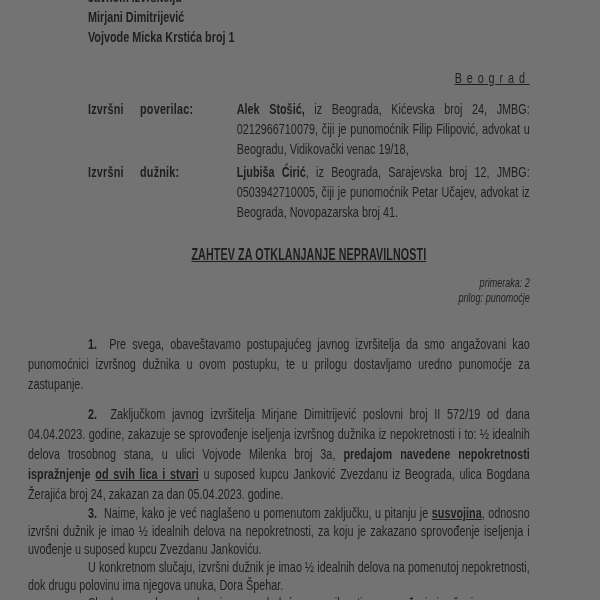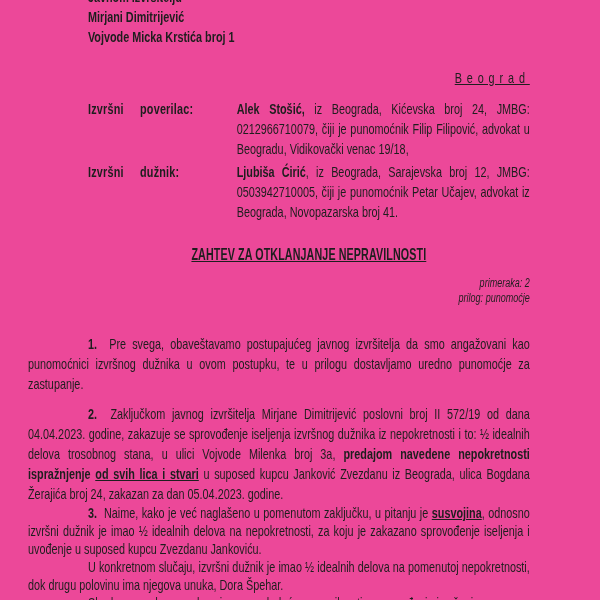--- a/index.html
+++ b/index.html
@@ -1,19 +1,19 @@
 <!DOCTYPE html>
 <html><head>
 <meta charset="utf-8">
 <style>
   html,body{margin:0;padding:0;background:#ffffff;}
   .page{
     position:relative;
     width:600px;height:600px;
-    background:#ec4899;
+    background:#737373;
     overflow:hidden;
     font-family:"Liberation Sans","DejaVu Sans",sans-serif;
     color:#1e1e1e;
   }
   
   .squeeze{
     position:absolute;left:28px;top:0;
     width:695px;
     transform:scaleX(0.722);
     transform-origin:0 0;

